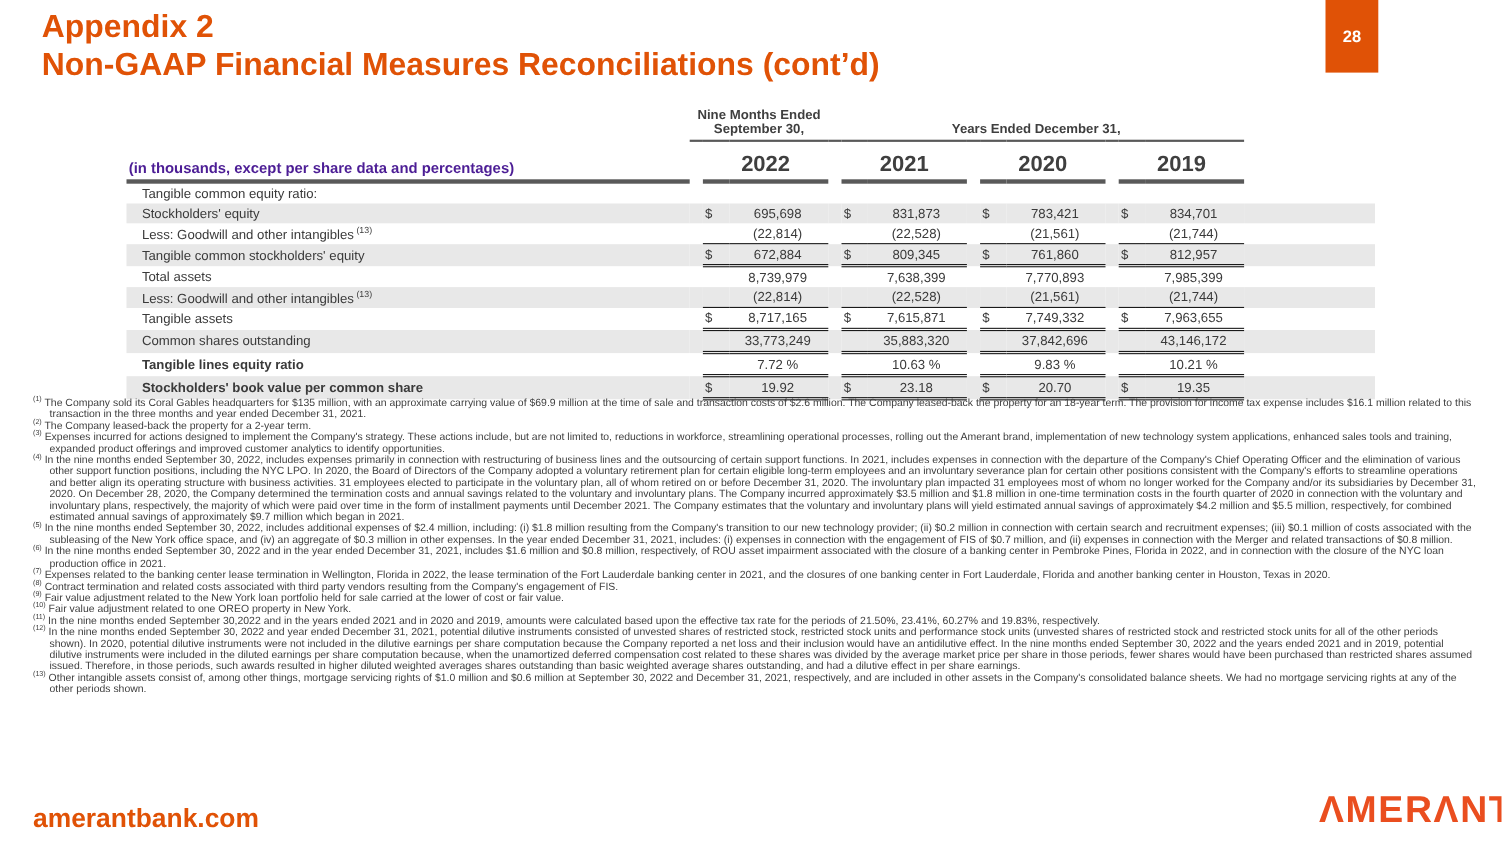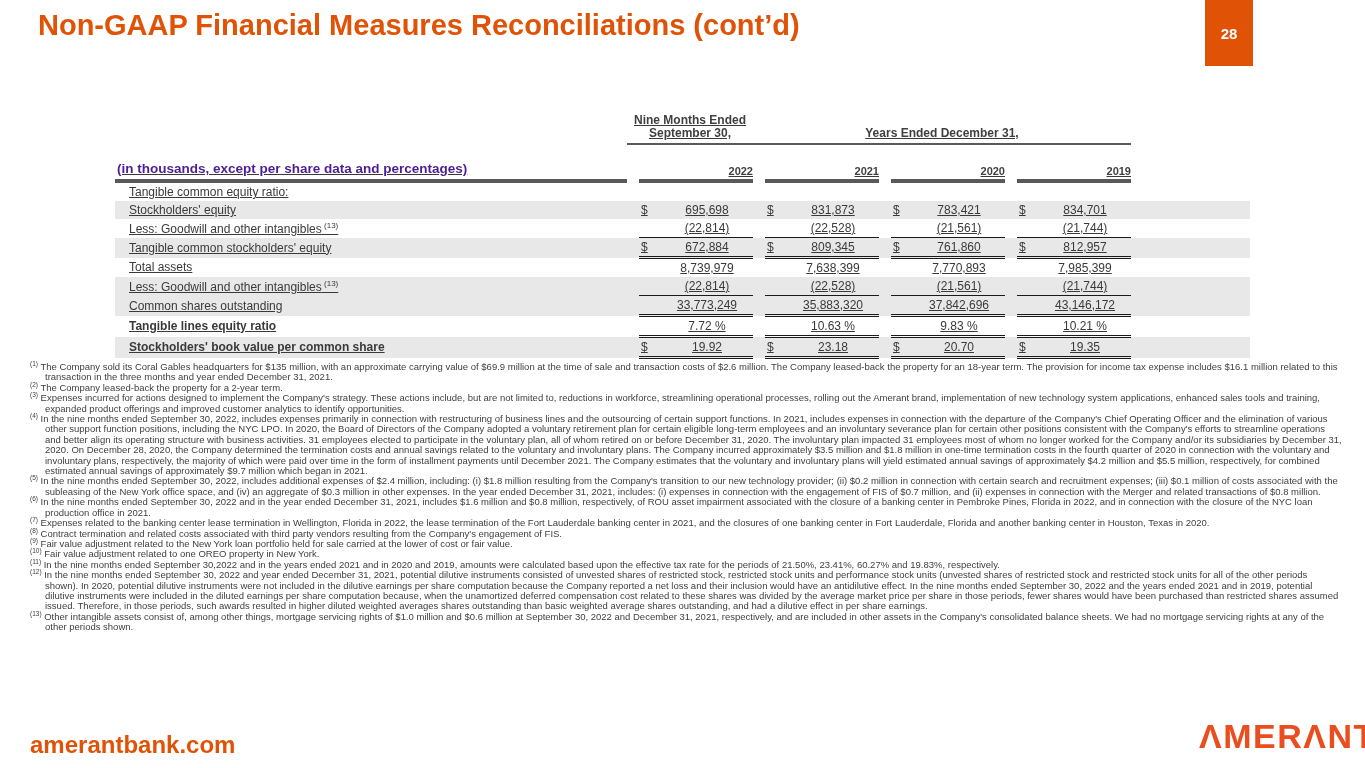--- a/index.html
+++ b/index.html
@@ -7,29 +7,29 @@
     width:1365px;height:768px;position:relative;overflow:hidden;
     background:#ffffff;font-family:"Liberation Sans",sans-serif;color:#3a3a3a;
   }
   
   .title{position:absolute;left:38px;top:8px;font-weight:bold;font-size:29px;line-height:34px;color:#e05206;}
   .page-badge{
     position:absolute;left:1205px;top:0;width:48px;height:66px;background:#e05206;
     color:#fff;font-weight:bold;font-size:15px;display:flex;align-items:center;justify-content:center;text-align:center;
   }
   
-  .tbl-wrap{position:absolute;left:115px;top:100px;text-decoration:underline;}
+  .tbl-wrap{position:absolute;left:115px;top:84px;}
   table{border-collapse:collapse;table-layout:fixed;font-size:12px;color:#3a3a3a;}
   .c-label{width:512px}.c-gap{width:12px}.c-cur{width:24px}.c-val{width:90px}.c-pad{width:119px}
   td{padding:0;vertical-align:middle;height:18px;}
   .th-period{vertical-align:bottom;text-align:center;font-weight:bold;font-size:12px;line-height:13px;
     color:#3f3f3f;border-bottom:2px solid #595959;padding-bottom:3px;height:40px;}
   .th-caption{vertical-align:bottom;font-weight:bold;font-size:13.5px;color:#4c1d95;
     border-bottom:4px solid #595959;padding:6px 0 3px 2px;height:26px;}
-  .th-year{vertical-align:bottom;text-align:right;font-weight:bold;font-size:11px;color:#3f3f3f;
+  .th-year{vertical-align:bottom;text-align:center;font-weight:bold;font-size:20px;color:#3f3f3f;
     border-bottom:4px solid #595959;padding-bottom:2px;height:26px;}
   .label{padding-left:14px;text-align:left;}
   .label.b{font-weight:bold;}
   .label sup{font-size:8px;}
   .cur{text-align:left;padding-left:2px;}
   .val{text-align:center;padding-right:2px;white-space:nowrap;}
   .sh{background:#e8e8e8;}
   .rs{border-bottom:1.5px solid #1a1a1a;}
   .rd{border-bottom:3px double #1a1a1a;}
   
@@ -37,20 +37,21 @@
   .footnote{padding-left:15px;text-indent:-15px;}
   .footnote sup{font-size:6.5px;line-height:0;}
   
   .footer-url{position:absolute;left:30px;top:731px;font-size:24px;font-weight:bold;color:#e05206;}
   .logo{position:absolute;left:1199px;top:717px;font-size:34px;font-weight:bold;color:#ea4e1f;letter-spacing:1.5px;}
 </style>
 </head>
 <body>
 
 <div class="title">
+  <div>Appendix 2</div>
   <div>Non-GAAP Financial Measures Reconciliations (cont’d)</div>
 </div>
 
 <div class="page-badge">
   <span>28</span>
 </div>
 
 <div class="tbl-wrap">
   <table>
     <colgroup>
@@ -181,20 +182,36 @@
           <td class="gap sh"></td>
           <td class="cur sh rs"></td>
           <td class="val sh rs">(22,528)</td>
           <td class="gap sh"></td>
           <td class="cur sh rs"></td>
           <td class="val sh rs">(21,561)</td>
           <td class="gap sh"></td>
           <td class="cur sh rs"></td>
           <td class="val sh rs">(21,744)</td>
           <td class="padc sh"></td>
+        </tr>
+        <tr>
+          <td class="label">Tangible assets</td>
+          <td class="gap"></td>
+          <td class="cur rd">$</td>
+          <td class="val rd">8,717,165</td>
+          <td class="gap"></td>
+          <td class="cur rd">$</td>
+          <td class="val rd">7,615,871</td>
+          <td class="gap"></td>
+          <td class="cur rd">$</td>
+          <td class="val rd">7,749,332</td>
+          <td class="gap"></td>
+          <td class="cur rd">$</td>
+          <td class="val rd">7,963,655</td>
+          <td class="padc"></td>
         </tr>
         <tr>
           <td class="label sh">Common shares outstanding</td>
           <td class="gap sh"></td>
           <td class="cur sh rd"></td>
           <td class="val sh rd">33,773,249</td>
           <td class="gap sh"></td>
           <td class="cur sh rd"></td>
           <td class="val sh rd">35,883,320</td>
           <td class="gap sh"></td>

